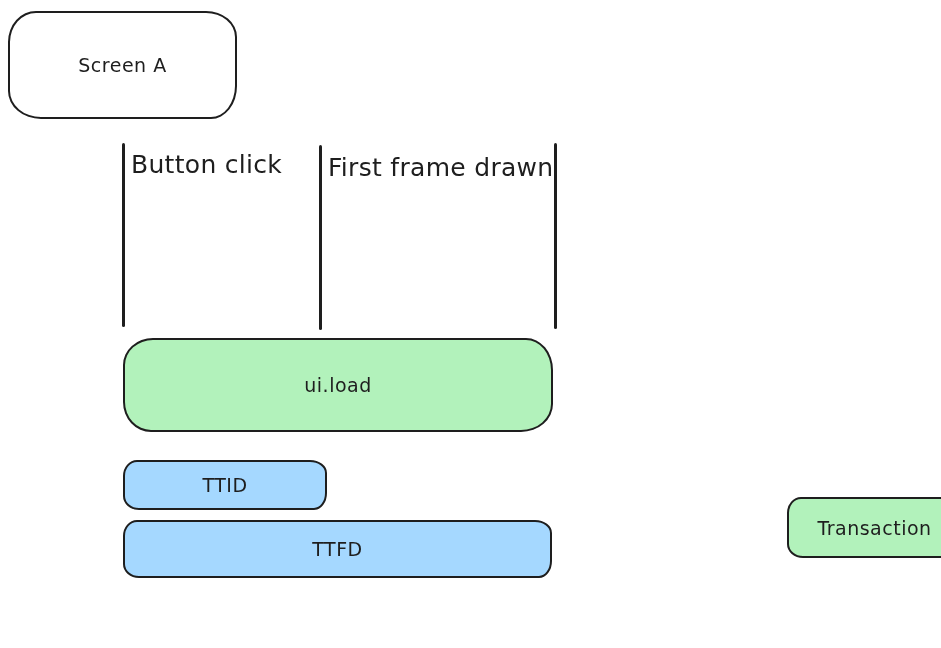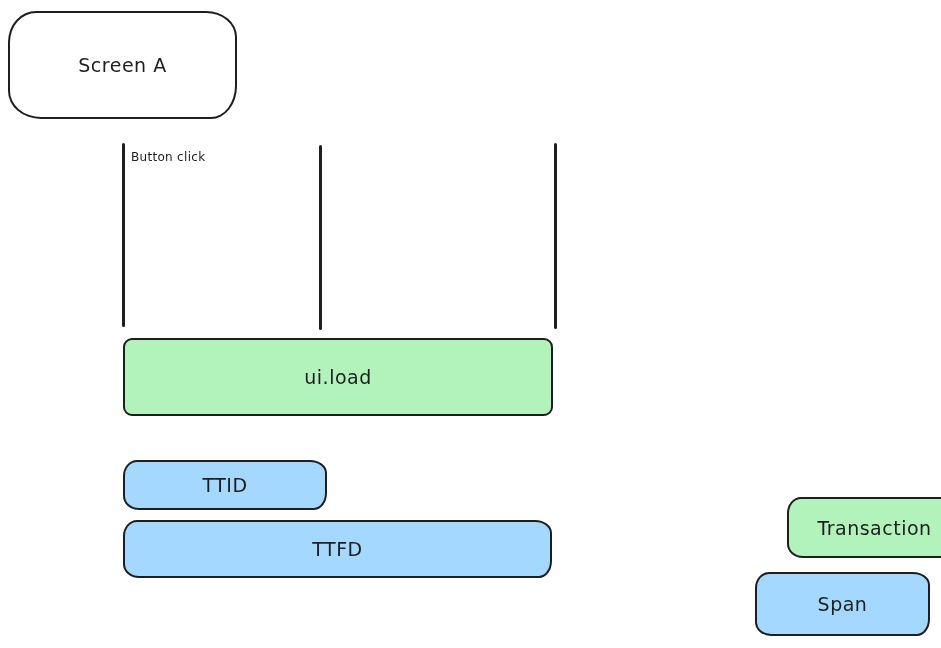--- a/index.html
+++ b/index.html
@@ -44,63 +44,61 @@
     width: 3px;
     background: var(--stroke);
     border-radius: 2px;
   }
   .vline-1 { left: 122px; top: 143px; height: 184px; }
   .vline-2 { left: 319px; top: 145px; height: 185px; }
   .vline-3 { left: 554px; top: 143px; height: 186px; }
 
   .marker-label {
     position: absolute;
-    font-size: 12px;
+    font-size: 25px;
     letter-spacing: 0.3px;
     white-space: nowrap;
   }
   .ml-1 { left: 131px; top: 150px; }
   .ml-2 { left: 328px; top: 153px; }
   .ml-3 { left: 560px; top: 153px; }
 
   .bar-transaction { background: var(--transaction); }
   .bar-span        { background: var(--span); }
 
-  .uiload { left: 123px; top: 338px; width: 430px; height: 78px; border-radius: 9px; }
+  .uiload { left: 123px; top: 338px; width: 430px; height: 94px; }
   .ttid   { left: 123px; top: 460px; width: 204px; height: 50px; }
   .ttfd   { left: 123px; top: 520px; width: 429px; height: 58px; }
 
   .legend-transaction { left: 755px; top: 497px; width: 175px; height: 61px; margin-left: 32px; }
   .legend-span        { left: 755px; top: 572px; width: 175px; height: 64px; }
 </style>
 </head>
 <body>
 
 <div class="canvas">
 
   <div class="box r-big screen-a">
     <span>Screen A</span>
   </div>
 
   <div class="vline vline-1"></div>
   <div class="vline vline-2"></div>
   <div class="vline vline-3"></div>
 
   <div class="marker-label ml-1">Button click</div>
+  <div class="marker-label ml-2">First frame drawn</div>
 
   <div class="box r-med bar-transaction uiload">
     <span>ui.load</span>
   </div>
   <div class="box r-small bar-span ttid">
     <span>TTID</span>
   </div>
   <div class="box r-small bar-span ttfd">
     <span>TTFD</span>
   </div>
 
   <div class="box r-small bar-transaction legend-transaction">
     <span>Transaction</span>
   </div>
-  <div class="box r-small bar-span legend-span">
-    <span>Span</span>
-  </div>
 
 </div>
 
 </body></html>

